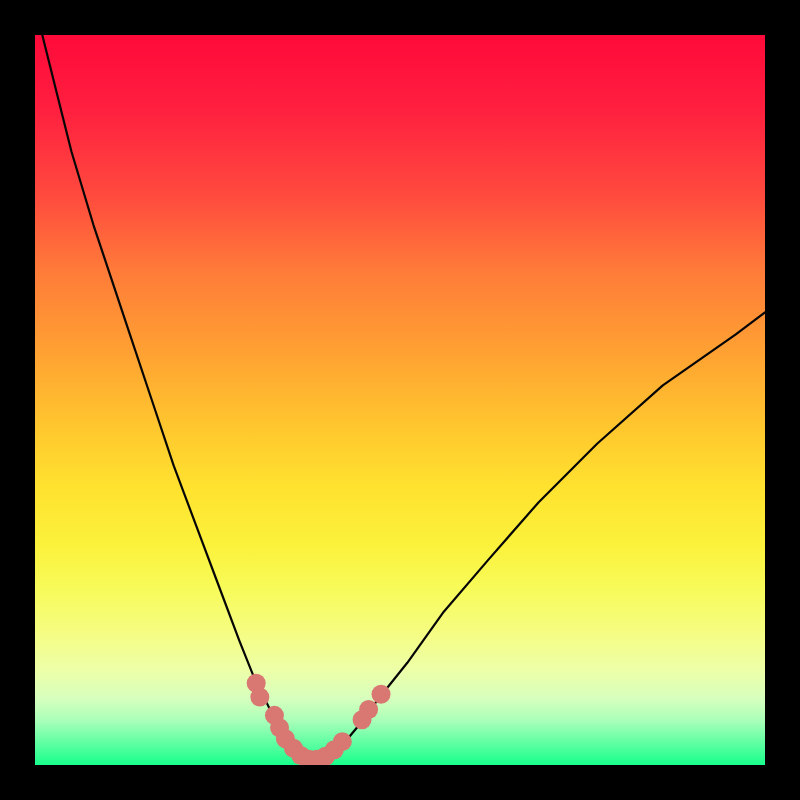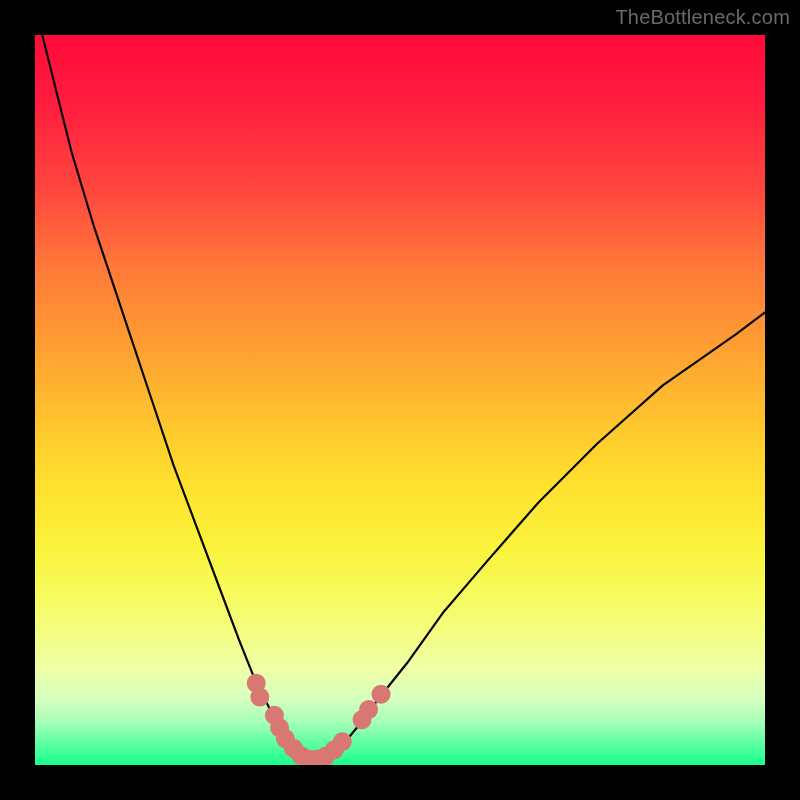--- a/index.html
+++ b/index.html
@@ -91,14 +91,13 @@
           <circle cx="290.54" cy="721.24" r="9.49" fill="#d97772"></circle>
           <circle cx="299.30" cy="714.67" r="9.49" fill="#d97772"></circle>
           <circle cx="307.33" cy="706.64" r="9.49" fill="#d97772"></circle>
           <circle cx="327.04" cy="684.74" r="9.49" fill="#d97772"></circle>
           <circle cx="333.61" cy="674.52" r="9.49" fill="#d97772"></circle>
           <circle cx="346.02" cy="659.19" r="9.49" fill="#d97772"></circle>
         </g>
     </svg>
   </div>
 
-  <div class="watermark">TheBottleneck.com</div>
 </div>
 
 </body></html>

